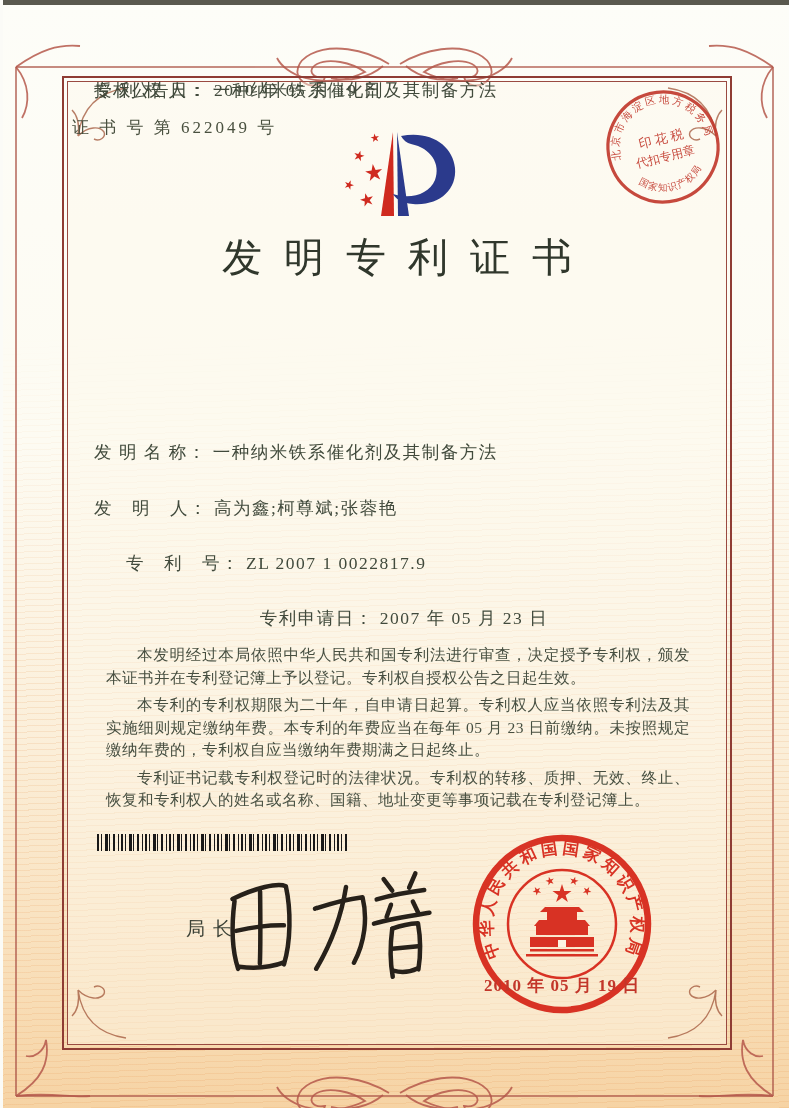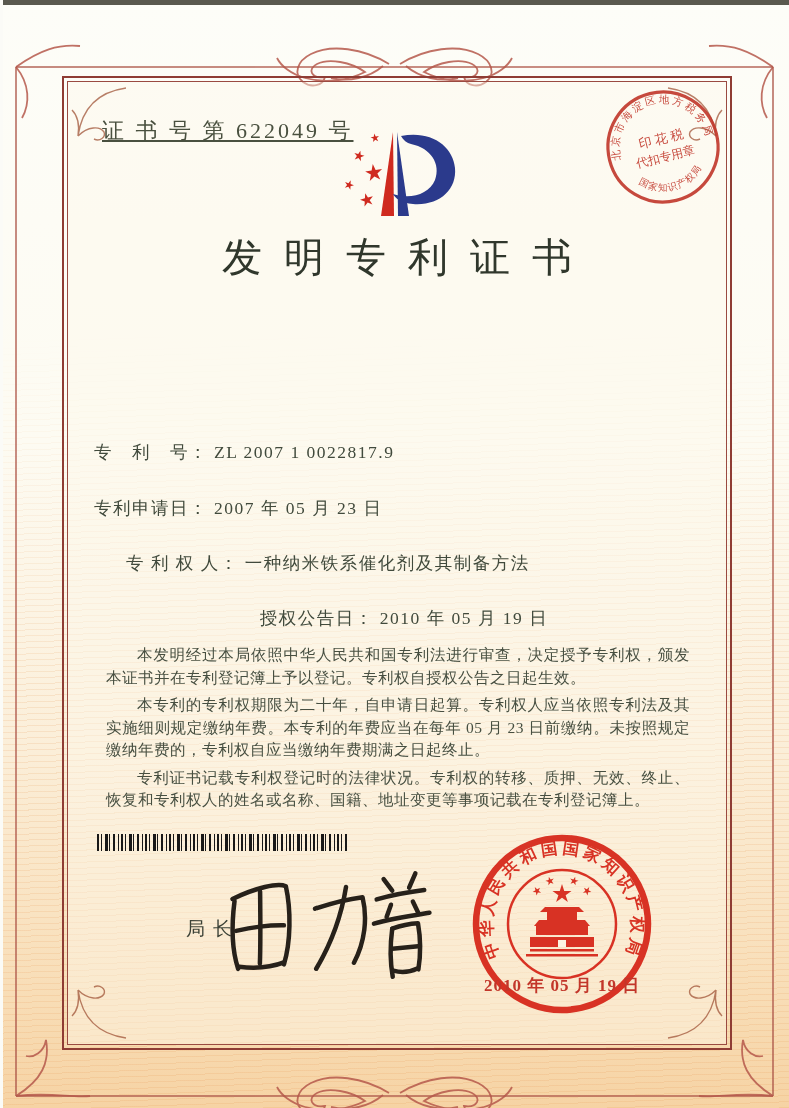--- a/index.html
+++ b/index.html
@@ -13,21 +13,21 @@
   .scan-top{position:absolute;top:0;left:0;right:0;height:5px;background:#5a594f;}
   .scan-left{position:absolute;top:0;left:0;bottom:0;width:3px;background:#fbfbf7;}
 
   .ornaments{position:absolute;inset:0;pointer-events:none;}
 
   
   .frame{position:absolute;left:62px;top:76px;width:666px;height:970px;
          border:2px solid #8f3c34;}
   .frame-inner{position:absolute;inset:3px;border:1px solid #9a4a41;background:rgba(253,249,236,0.45);}
 
-  .cert-no{position:absolute;left:38px;top:38px;font-size:22px;letter-spacing:3px;color:#49503f;text-decoration:underline;}
+  .cert-no{position:absolute;left:8px;top:38px;font-size:17px;letter-spacing:3px;color:#49503f;}
   .logo{position:absolute;left:50%;top:52px;transform:translateX(-50%);}
   .cert-title{position:absolute;top:152px;left:0;width:100%;margin:0;text-align:center;
               font-size:40px;font-weight:500;letter-spacing:22px;padding-left:22px;box-sizing:border-box;color:#30372c;}
 
   .tax-seal{position:absolute;right:4px;top:6px;transform:rotate(-14deg);opacity:.92;}
   .tax-seal text{font-family:"Liberation Serif",serif;}
 
   .field{position:absolute;left:30px;right:16px;font-size:17.5px;color:#414a3c;letter-spacing:1.5px;white-space:nowrap;}
   .field:nth-of-type(1){top:252px;}
   .field:nth-of-type(2){top:307px;}
@@ -151,20 +151,26 @@
         <use href="#star5" transform="translate(44,8) scale(4.5) rotate(-10)"></use>
         <use href="#star5" transform="translate(28,26) scale(5.5) rotate(15)"></use>
         <use href="#star5" transform="translate(43,43) scale(9) rotate(-8)"></use>
         <use href="#star5" transform="translate(18,55) scale(5) rotate(20)"></use>
         <use href="#star5" transform="translate(36,70) scale(7) rotate(-15)"></use>
       </g>
     </svg>
 
     <h1 class="cert-title">发明专利证书</h1>
 
+    <div class="field">
+      <span class="f-label">发 明 名 称：</span><span class="f-value">一种纳米铁系催化剂及其制备方法</span>
+    </div>
+    <div class="field">
+      <span class="f-label">发　明　人：</span><span class="f-value">高为鑫;柯尊斌;张蓉艳</span>
+    </div>
     <div class="field">
       <span class="f-label">专　利　号：</span><span class="f-value">ZL 2007 1 0022817.9</span>
     </div>
     <div class="field">
       <span class="f-label">专利申请日：</span><span class="f-value">2007 年 05 月 23 日</span>
     </div>
     <div class="field">
       <span class="f-label">专 利 权 人：</span><span class="f-value">一种纳米铁系催化剂及其制备方法</span>
     </div>
     <div class="field">

